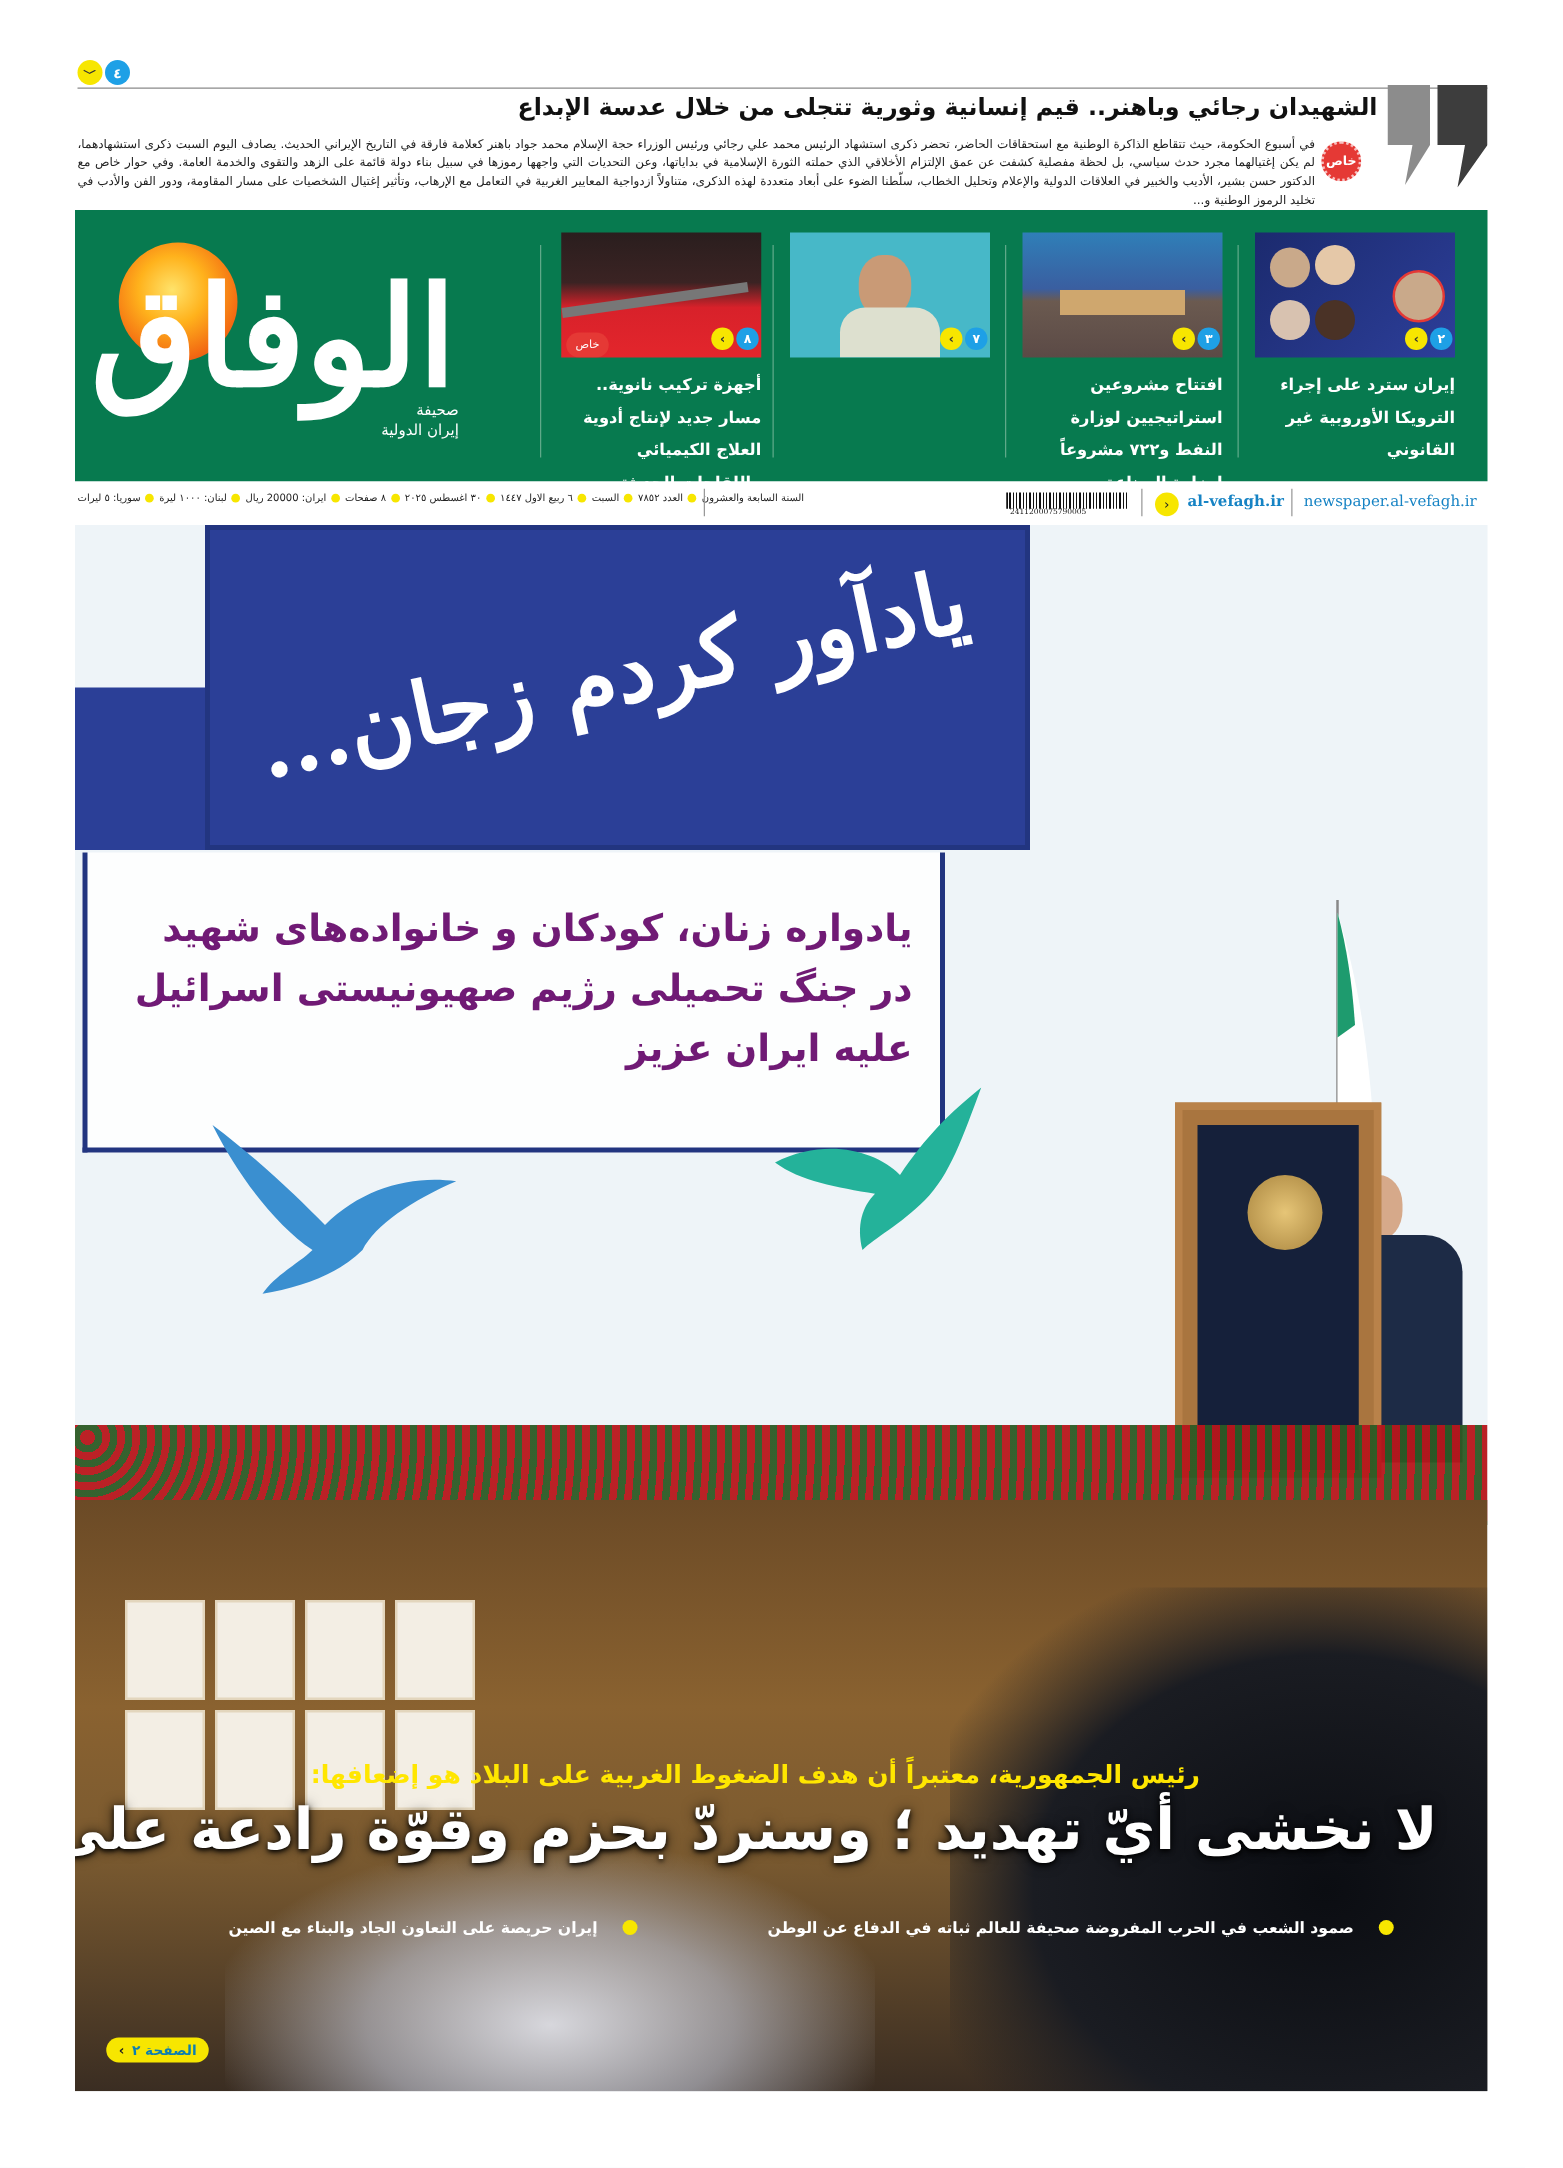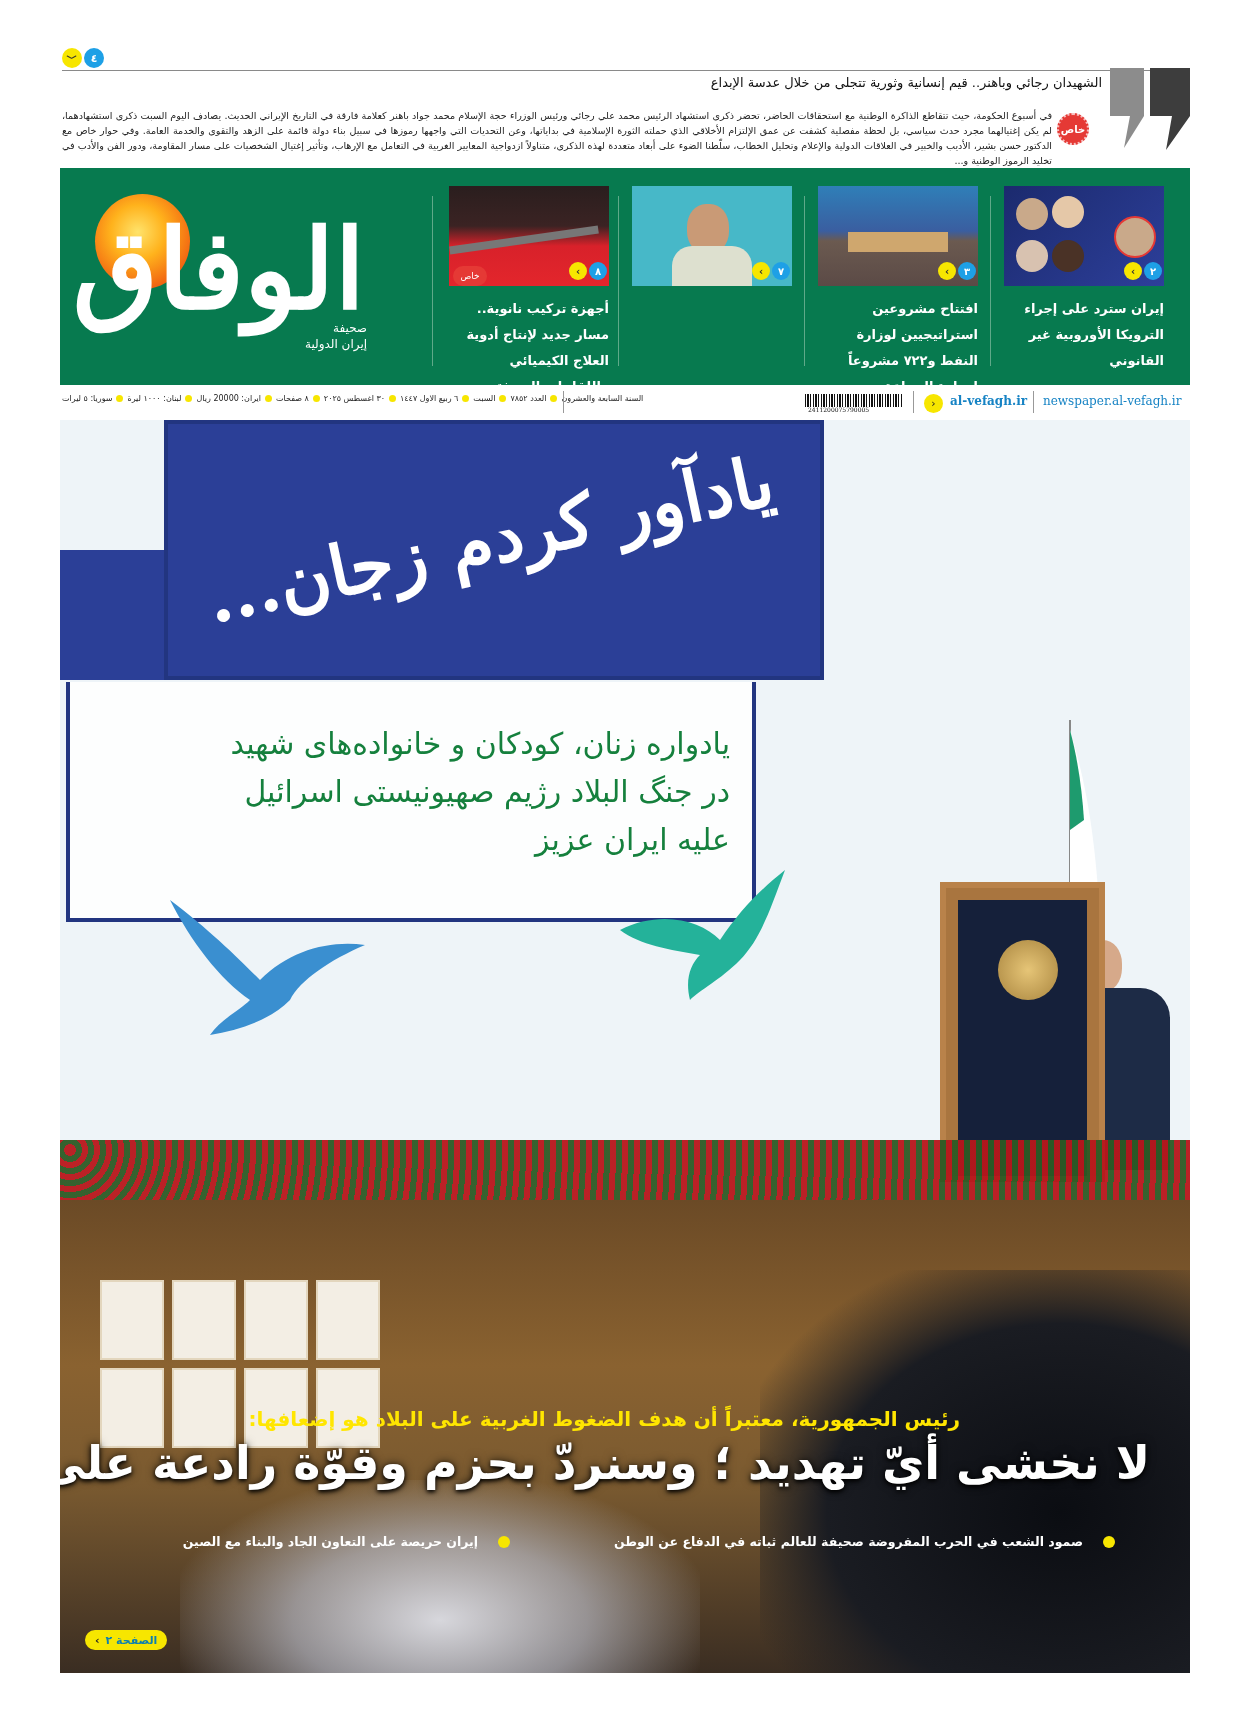--- a/index.html
+++ b/index.html
@@ -7,21 +7,21 @@
   body{position:relative;font-family:"DejaVu Sans","Liberation Sans",sans-serif;color:#111}
   .abs{position:absolute}
   
   .pg-marks{left:62px;top:48px;display:flex;gap:2px}
   .dot{width:20px;height:20px;border-radius:50%;display:flex;align-items:center;justify-content:center;font-size:11px;font-weight:bold}
   .dot.yellow{background:#f7e600;color:#333}
   .dot.blue{background:#1ea0e6;color:#fff}
   .top-rule{left:62px;top:70px;width:1128px;height:1px;background:#8a8a8a}
   
   .quote-mark{left:1110px;top:68px;width:80px;height:82px}
-  .q-headline{right:148px;top:75px;direction:rtl;font-weight:normal;font-size:13px;color:#111;white-space:nowrap}
+  .q-headline{right:148px;top:75px;direction:rtl;font-weight:bold;font-size:19px;color:#111;white-space:nowrap}
   .khas{left:1057px;top:113px;width:32px;height:32px;border-radius:50%;background:#e53935;border:2px dotted #f8c0c0;color:#fff;font-size:10px;font-weight:bold;display:flex;align-items:center;justify-content:center}
   .q-body{left:62px;top:108px;width:990px;direction:rtl;text-align:justify;font-size:9.6px;line-height:15px;color:#222}
   
   .band{left:60px;top:168px;width:1130px;height:217px;background:#077a4f}
   .logo-globe{left:95px;top:194px;width:95px;height:95px;border-radius:50%;background:radial-gradient(circle at 45% 40%,#ffe36b 0%,#ffb21c 35%,#f36b12 70%,#d9361a 100%)}
   .logo-text{left:100px;top:170px;width:265px;height:200px;color:#fff;font-family:"DejaVu Serif",serif;font-size:110px;font-weight:bold;direction:rtl;text-align:right;line-height:200px;letter-spacing:-4px}
   .logo-sub{left:305px;top:320px;color:#fff;font-size:12px;direction:rtl;text-align:right;line-height:16px}
   .story{top:186px;width:160px;height:190px;direction:rtl}
   .story .thumb{width:160px;height:100px;position:relative;overflow:hidden}
   .story .badges{position:absolute;left:120px;top:76px;display:flex;gap:2px;direction:ltr}
@@ -36,21 +36,21 @@
   .barcode-num{left:808px;top:406px;font-size:6px;font-family:"DejaVu Serif",serif;color:#111}
   .go-btn{left:924px;top:394px;width:19px;height:19px;border-radius:50%;background:#f7e600;color:#222;font-size:11px;display:flex;align-items:center;justify-content:center}
   .site1{left:950px;top:394px;color:#1683c4;font-family:"DejaVu Serif",serif;font-weight:bold;font-size:12px}
   .site2{left:1043px;top:394px;color:#1683c4;font-family:"DejaVu Serif",serif;font-weight:normal;font-size:12px}
   
   .photo{left:60px;top:420px;width:1130px;height:1253px;overflow:hidden;background:#eef4f8}
   .banner-blue{position:absolute;left:104px;top:0;width:660px;height:260px;background:#2b3f97;border:4px solid #223580}
   .banner-blue-ext{position:absolute;left:0;top:130px;width:120px;height:130px;background:#2b3f97}
   .banner-title{position:absolute;left:130px;top:20px;width:600px;text-align:center;color:#fff;font-family:"DejaVu Serif",serif;font-size:70px;font-weight:bold;direction:rtl;transform:rotate(-12deg);line-height:200px}
   .banner-white{position:absolute;left:6px;top:262px;width:690px;height:240px;background:#fdfefe;border:4px solid #223580;border-top:none}
-  .banner-sub{position:absolute;left:40px;top:300px;width:630px;direction:rtl;text-align:right;color:#15803d;font-weight:normal;font-size:30px;line-height:48px}
+  .banner-sub{position:absolute;left:40px;top:300px;width:630px;direction:rtl;text-align:right;color:#701a75;font-weight:bold;font-size:30px;line-height:48px}
   .dove1{position:absolute;left:90px;top:470px;width:220px;height:150px}
   .dove2{position:absolute;left:560px;top:450px;width:170px;height:130px}
   .flag{position:absolute;left:980px;top:300px;width:60px;height:210px}
   .podium{position:absolute;left:880px;top:462px;width:165px;height:300px;background:#a9753f;border:6px solid #b9824a}
   .podium-inner{position:absolute;left:12px;top:12px;right:12px;bottom:0;background:#15203a}
   .seal{position:absolute;left:40px;top:40px;width:60px;height:60px;border-radius:50%;background:radial-gradient(circle,#e6c577,#a8843e)}
   .person{position:absolute;left:1000px;top:520px;width:110px;height:230px}
   .flowers{position:absolute;left:0;top:720px;width:1130px;height:80px;background:repeating-radial-gradient(circle at 10px 10px,#b8161b 0 6px,#2c5a24 6px 12px);opacity:.95}
   .stage{position:absolute;left:0;top:780px;width:1130px;height:473px;background:linear-gradient(180deg,#6b4a26 0%,#8a6230 35%,#7a5a30 60%,#3a2d22 100%)}
   .blur-dark{position:absolute;left:700px;top:850px;width:430px;height:403px;background:radial-gradient(ellipse at 70% 60%,#0b0d12 0%,#1a1c22 55%,rgba(30,28,30,0) 80%)}
@@ -169,21 +169,21 @@
 <div class="abs info-vdiv" style="left:1033px"></div>
 <div class="abs site2">newspaper.al-vefagh.ir</div>
 
 <div class="abs photo">
   <div class="banner-blue-ext"></div>
   <div class="banner-blue"></div>
   <div class="banner-title">يادآور كردم زجان...</div>
   <div class="banner-white"></div>
   <div class="banner-sub">
     <div>يادواره زنان، كودكان و خانواده‌هاى شهيد</div>
-    <div>در جنگ البلاد رژيم صهيونيستى اسرائيل</div>
+    <div>در جنگ تحميلى رژيم صهيونيستى اسرائيل</div>
     <div>عليه ايران عزيز</div>
   </div>
   <svg class="dove1" viewBox="0 0 220 150">
     <path d="M20 10 C60 40 90 70 110 90 C140 60 180 50 215 55 C180 70 150 90 140 110 C120 130 90 140 60 145 C70 130 90 120 100 110 C70 90 40 50 20 10Z" fill="#3a8fd0"></path>
   </svg>
   <svg class="dove2" viewBox="0 0 170 130">
     <path d="M0 60 C40 40 80 50 100 70 C120 40 140 20 165 0 C150 40 140 70 120 90 C100 110 80 120 70 130 C65 110 70 95 80 85 C50 80 20 75 0 60Z" fill="#24b29a"></path>
   </svg>
   <svg class="flag" viewBox="0 0 60 210">
     <path d="M30 0 L30 210" stroke="#888" stroke-width="2"></path>

